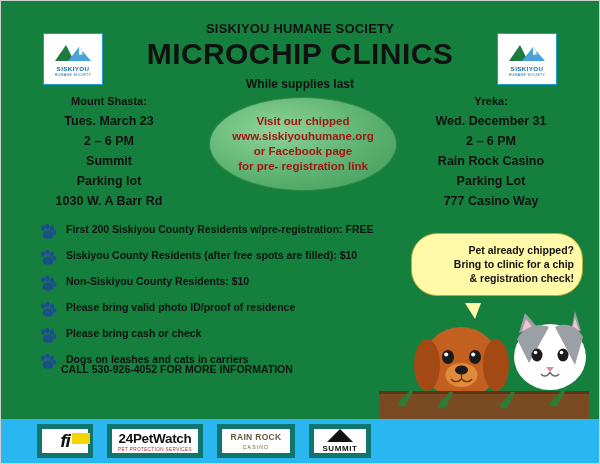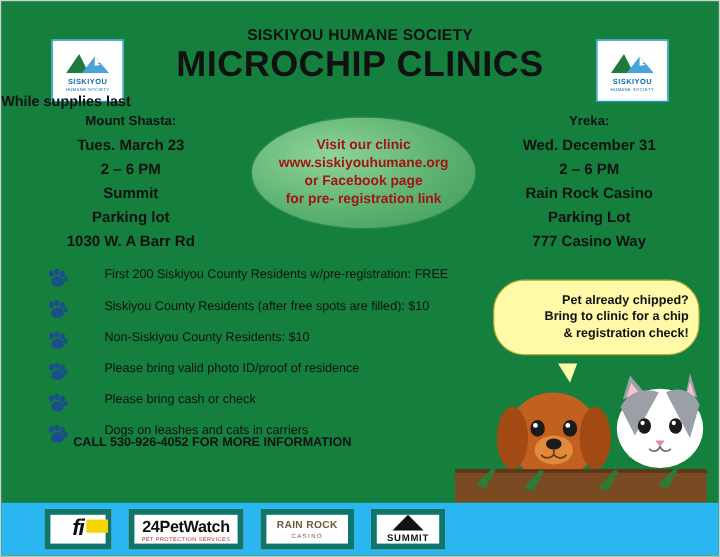--- a/index.html
+++ b/index.html
@@ -79,21 +79,21 @@
     font-size: 30px;
     font-weight: bold;
     color: #111111;
     letter-spacing: .4px;
   }
   .subtitle {
     position: absolute;
     top: 76px;
     left: 0;
     width: 100%;
-    text-align: left;
+    text-align: center;
     font-size: 12px;
     font-weight: bold;
     color: #111111;
   }
 
   
   .oval {
     position: absolute;
     left: 208px;
     top: 96px;
@@ -144,24 +144,23 @@
   .paw {
     width: 18px;
     height: 16px;
     flex: 0 0 18px;
     margin-right: 9px;
     margin-top: 1px;
     position: relative;
   }
   .bullet-text {
     font-size: 10.5px;
-    font-weight: normal;
+    font-weight: bold;
     color: #111111;
     line-height: 13px;
-    margin-left: 21px;
   }
 
   
   .phone {
     position: absolute;
     left: 60px;
     top: 362px;
     font-size: 10.5px;
     font-weight: bold;
     color: #111111;
@@ -306,21 +305,21 @@
   <div class="loc loc-right">
     <div class="city">Yreka:</div>
     <div>Wed.  December 31</div>
     <div>2 – 6 PM</div>
     <div>Rain Rock Casino</div>
     <div>Parking Lot</div>
     <div>777 Casino Way</div>
   </div>
 
   <div class="oval">
-    <div>Visit our clinic</div>
+    <div>Visit our chipped</div>
     <div>www.siskiyouhumane.org</div>
     <div>or Facebook page</div>
     <div>for pre- registration link</div>
   </div>
 
   <div class="bullets">
     <div class="bullet-row">
       <div class="paw">
         <svg width="18" height="16" viewBox="0 0 18 16">
           <ellipse cx="4" cy="4" rx="2.1" ry="2.7" fill="#1a4f8a"></ellipse>

